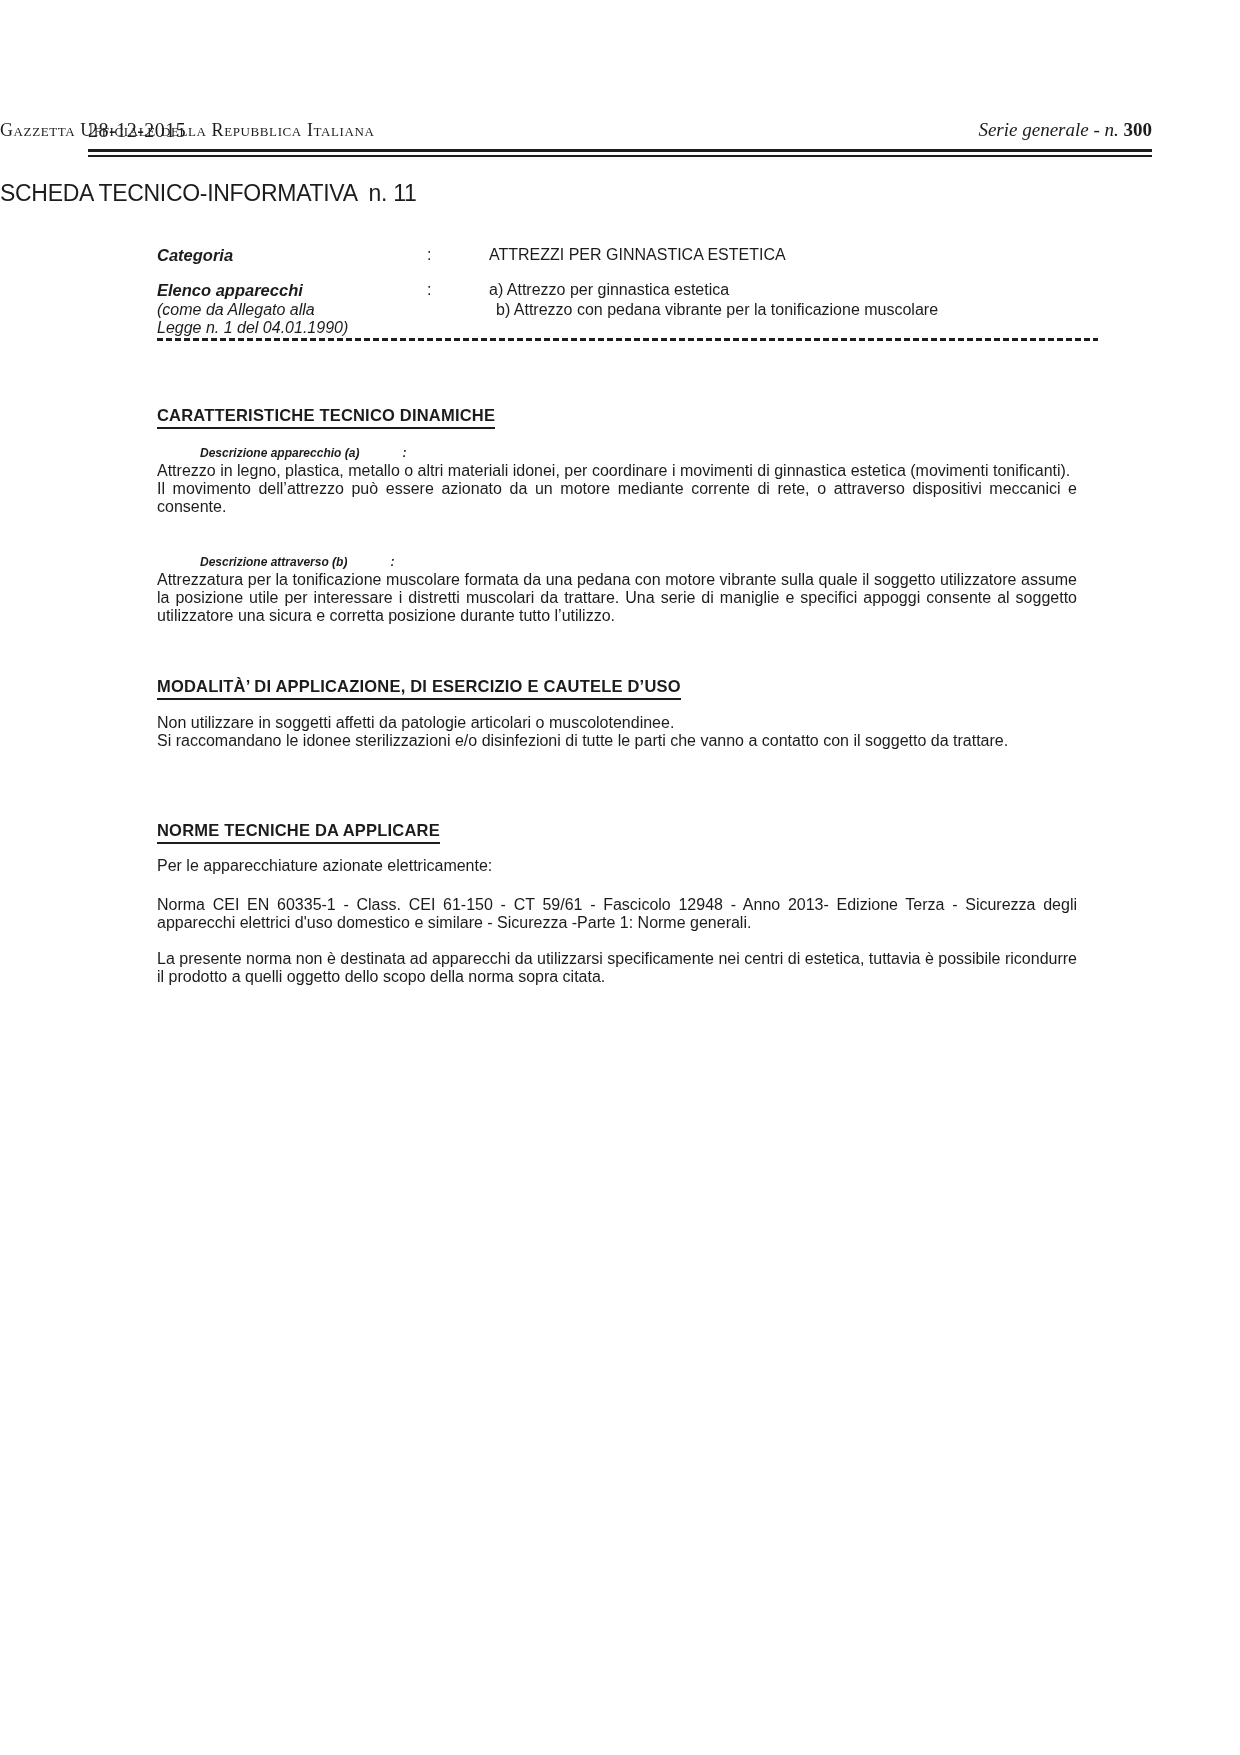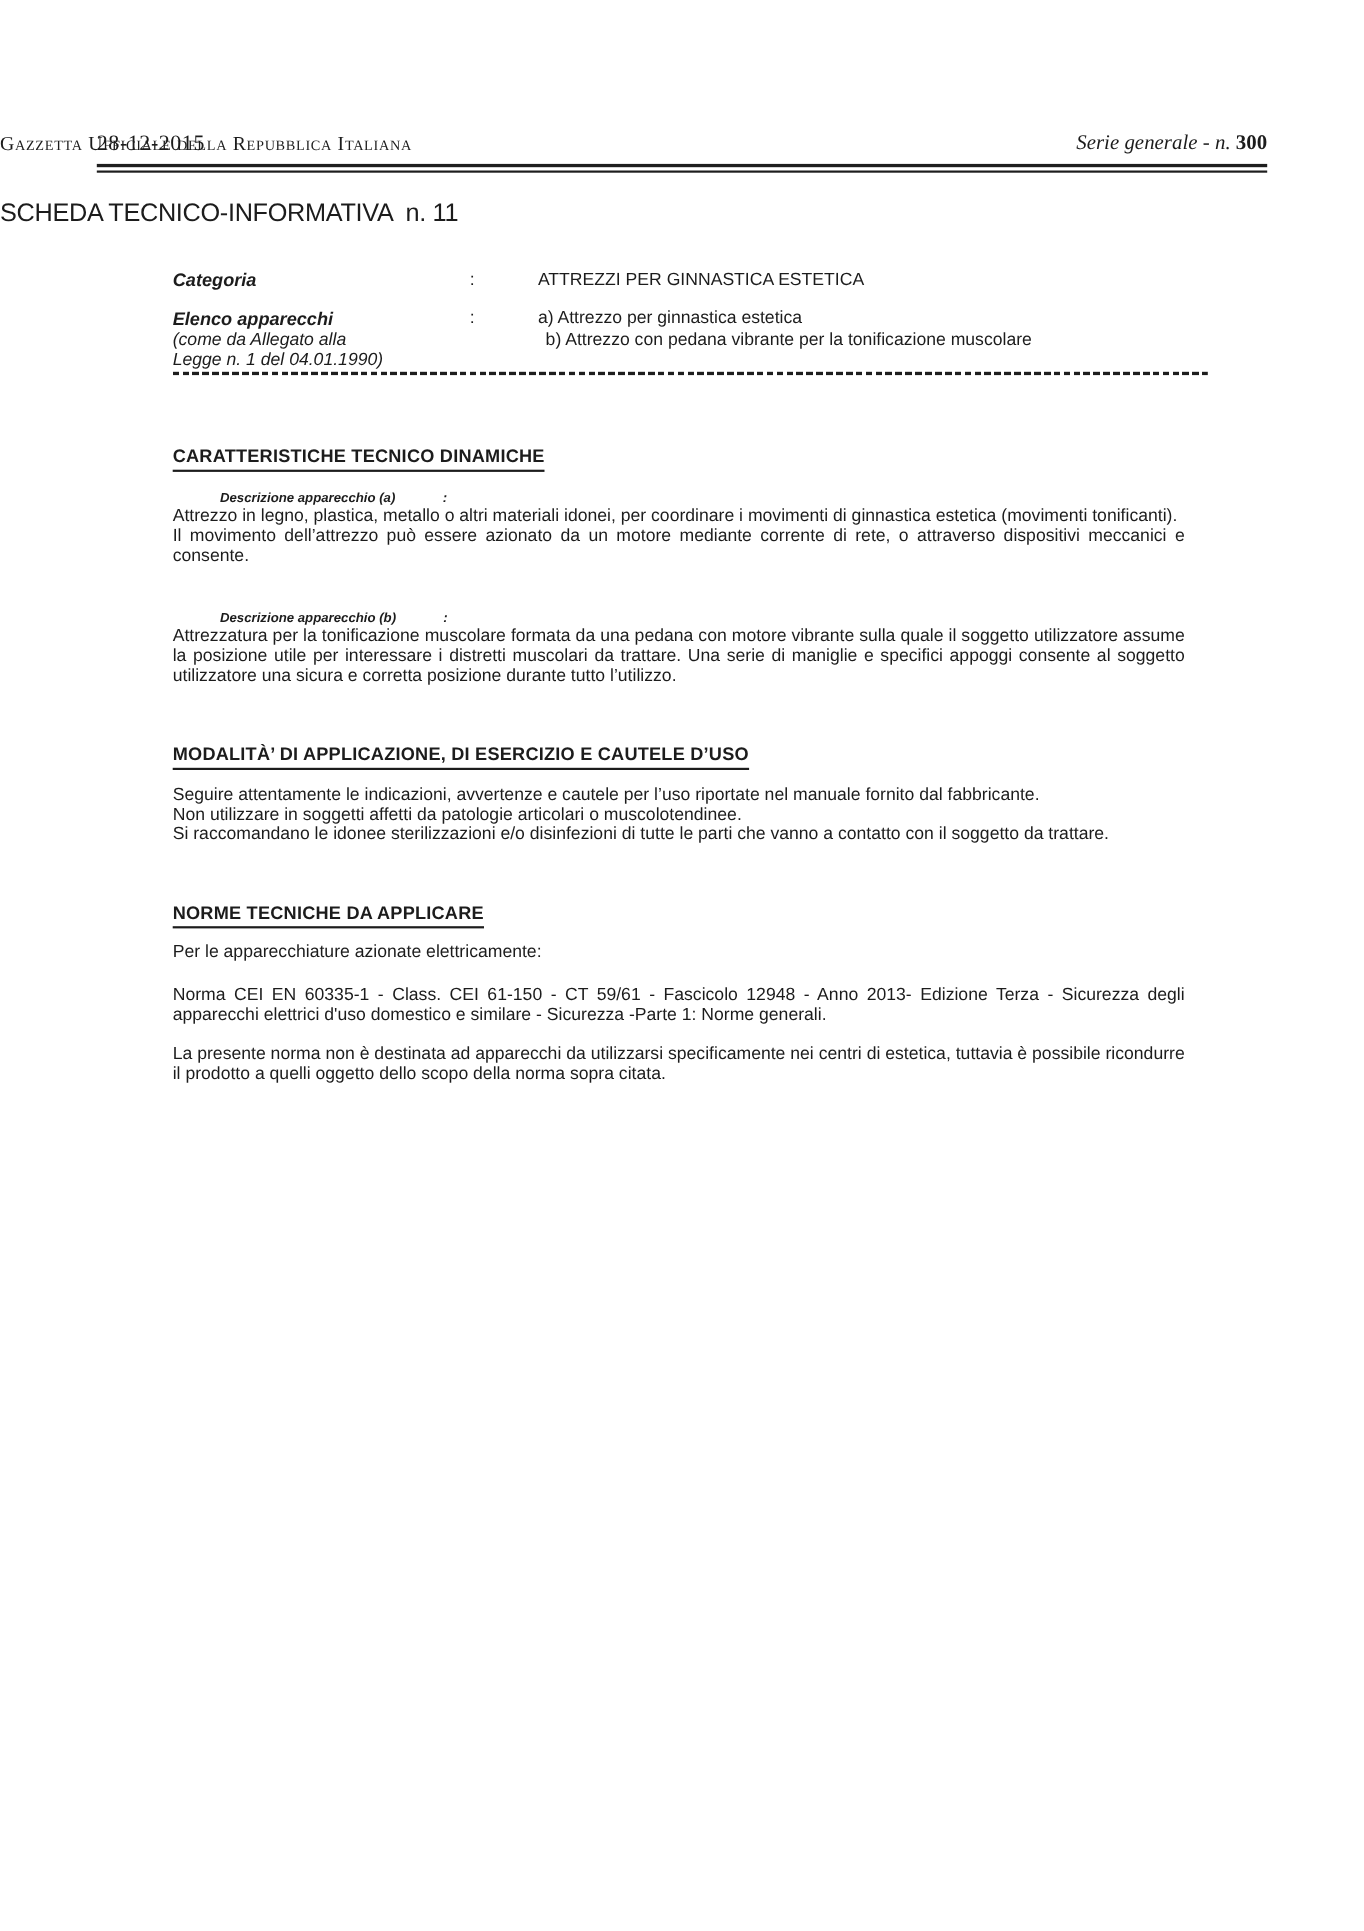--- a/index.html
+++ b/index.html
@@ -140,28 +140,27 @@
 
   <div class="abs sec-heading h-caratteristiche"><span>CARATTERISTICHE TECNICO DINAMICHE</span></div>
 
   <div class="abs body-block blk-desc-a">
     <div><span class="sub-label">Descrizione apparecchio (a)</span><span class="sub-label colon">:</span></div>
     <p>Attrezzo in legno, plastica, metallo o altri materiali idonei, per coordinare i movimenti di ginnastica estetica (movimenti tonificanti).</p>
     <p>Il movimento dell’attrezzo può essere azionato da un motore mediante corrente di rete, o attraverso dispositivi meccanici e consente.</p>
   </div>
 
   <div class="abs body-block blk-desc-b">
-    <div><span class="sub-label">Descrizione apparecchio (b)</span><span class="sub-label colon">:</span></div>
+    <div><span class="sub-label">Descrizione attraverso (b)</span><span class="sub-label colon">:</span></div>
     <p>Attrezzatura per la tonificazione muscolare formata da una pedana con motore vibrante sulla quale il soggetto utilizzatore assume la posizione utile per interessare i distretti muscolari da trattare. Una serie di maniglie e specifici appoggi consente al soggetto utilizzatore una sicura e corretta posizione durante tutto l’utilizzo.</p>
   </div>
 
   <div class="abs sec-heading h-modalita"><span>MODALITÀ’ DI APPLICAZIONE, DI ESERCIZIO E CAUTELE D’USO</span></div>
 
   <div class="abs body-block blk-modalita">
-    <div>Seguire attentamente le indicazioni, avvertenze e cautele per l’uso riportate nel manuale fornito dal fabbricante.</div>
     <div>Non utilizzare in soggetti affetti da patologie articolari o muscolotendinee.</div>
     <div>Si raccomandano le idonee sterilizzazioni e/o disinfezioni di tutte le parti che vanno a contatto con il soggetto da trattare.</div>
   </div>
 
   <div class="abs sec-heading h-norme"><span>NORME TECNICHE DA APPLICARE</span></div>
 
   <div class="abs body-block blk-norme-intro">Per le apparecchiature azionate elettricamente:</div>
 
   <div class="abs body-block blk-norme-p1">
     <p>Norma CEI EN 60335-1 - Class. CEI 61-150 - CT 59/61 - Fascicolo 12948 - Anno 2013- Edizione Terza - Sicurezza degli apparecchi elettrici d'uso domestico e similare - Sicurezza -Parte 1: Norme generali.</p>

